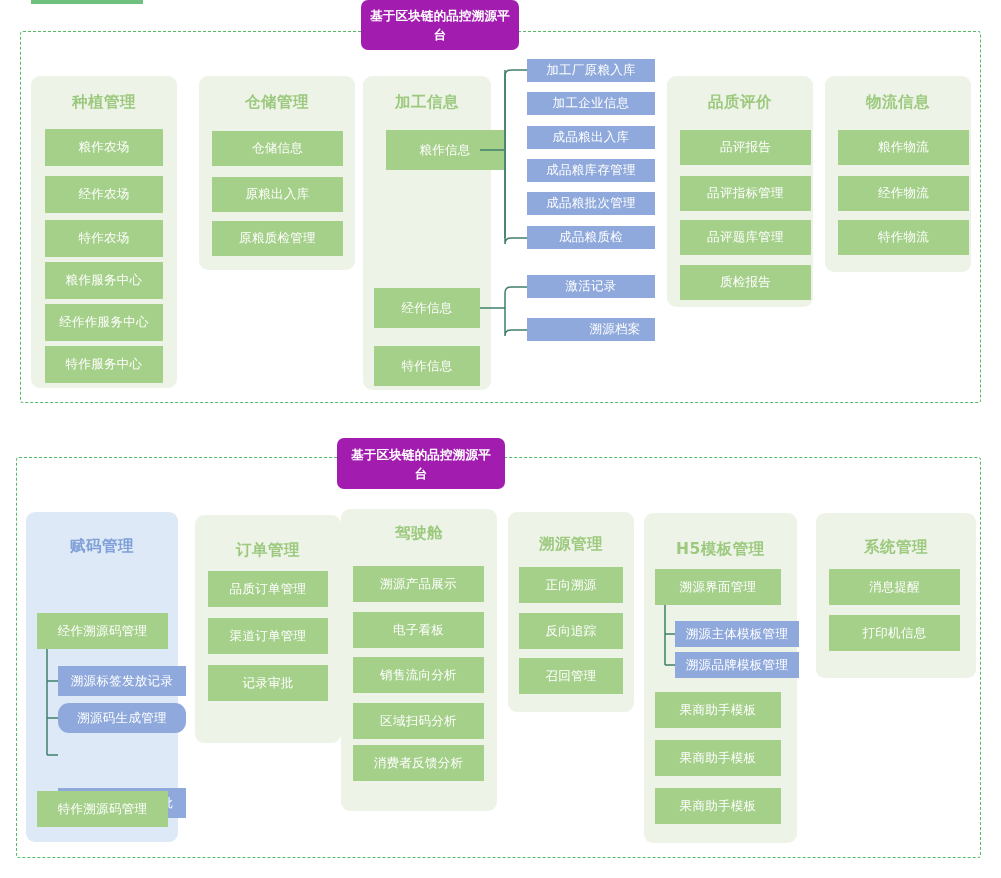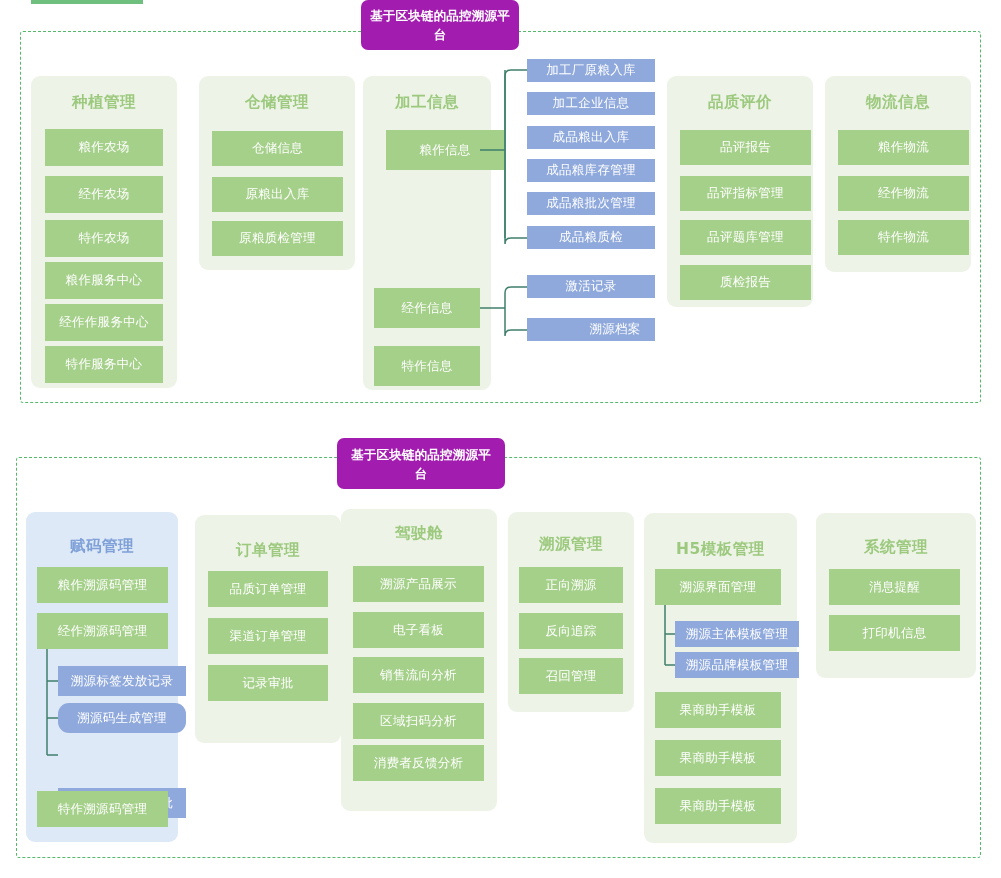--- a/index.html
+++ b/index.html
@@ -145,21 +145,20 @@
   <div class="node" style="left:838px;top:176px;width:131px;height:35px;">经作物流</div>
   <div class="node" style="left:838px;top:220px;width:131px;height:35px;">特作物流</div>
 
   <div class="frame" id="frame-bottom"></div>
 
   <div class="banner" id="banner-bottom">基于区块链的品控溯源平台</div>
 
   <div class="panel blue" style="left:26px;top:512px;width:152px;height:330px;">
     <div class="panel-title" style="top:24px;">赋码管理</div>
   </div>
-  <div class="node" style="left:37px;top:567px;width:131px;height:36px;">粮作溯源码管理</div>
   <div class="node" style="left:37px;top:613px;width:131px;height:36px;">经作溯源码管理</div>
   <div class="node sub" style="left:58px;top:666px;width:128px;height:30px;">溯源标签发放记录</div>
   <div class="node sub" style="left:58px;top:703px;width:128px;height:30px;border-radius:11px;">溯源码生成管理</div>
   <div class="node sub" style="left:58px;top:740px;width:128px;height:30px;margin-top:48px;">溯源标签申请审批</div>
   <div class="node" style="left:37px;top:791px;width:131px;height:36px;">特作溯源码管理</div>
 
   <div class="panel" style="left:195px;top:515px;width:146px;height:228px;">
     <div class="panel-title" style="top:25px;">订单管理</div>
   </div>
   <div class="node" style="left:208px;top:571px;width:120px;height:36px;">品质订单管理</div>

